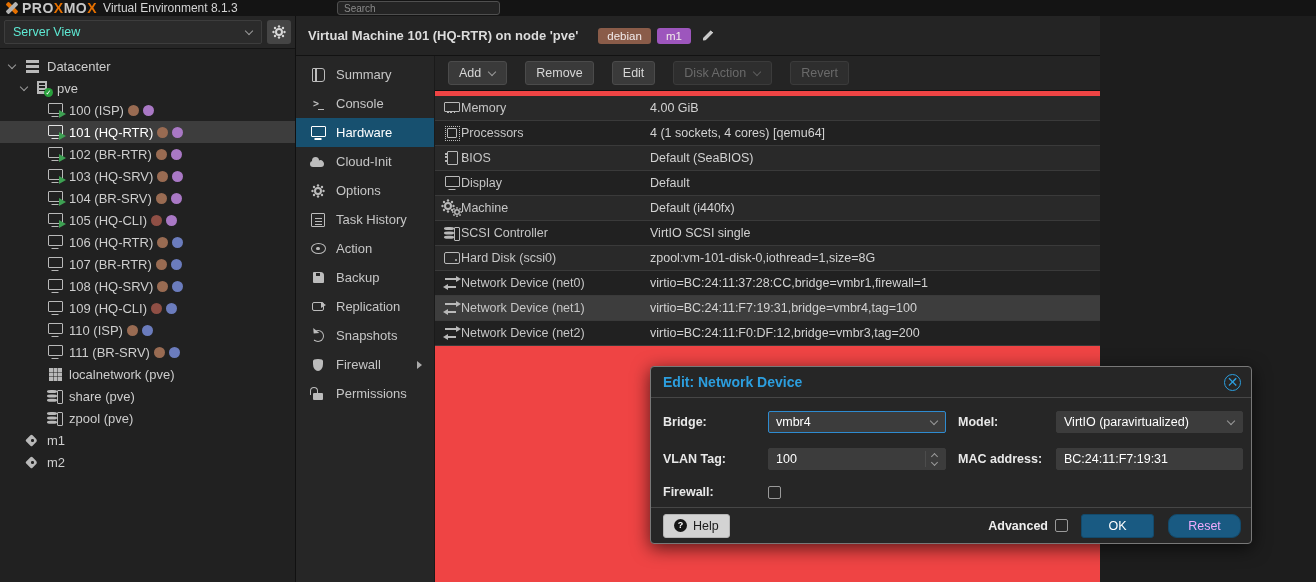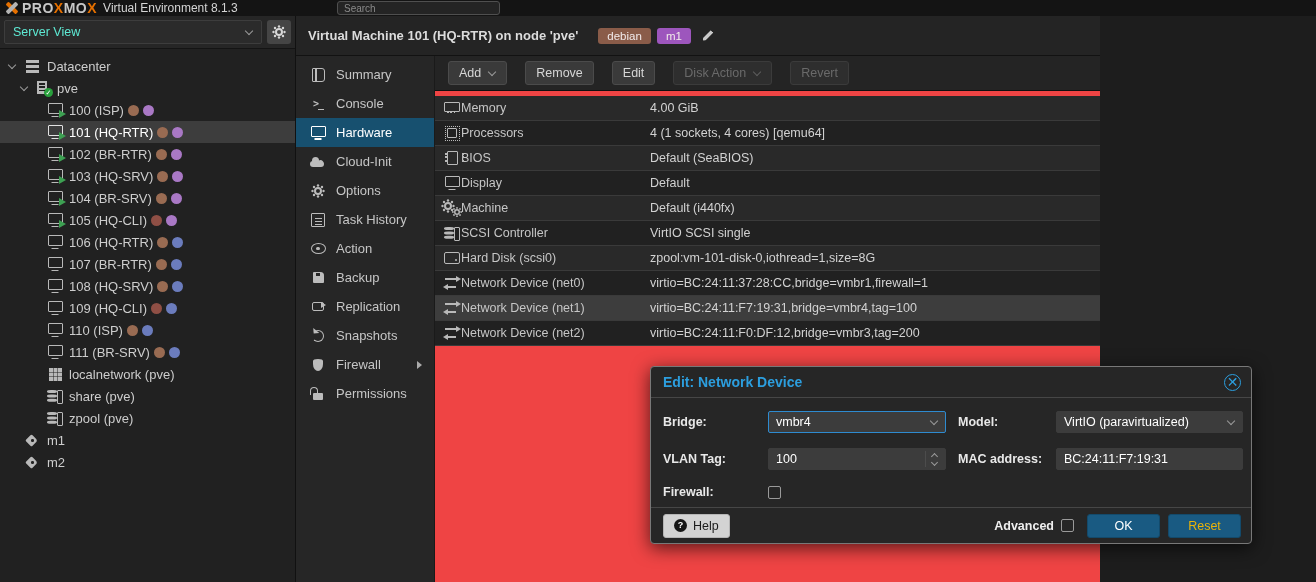--- a/index.html
+++ b/index.html
@@ -209,21 +209,21 @@
     display:flex; align-items:center; padding:0 10px 0 12px; }
   .helpbtn { height:24px; background:#d3d3d3; border:1px solid #b5b5b5; border-radius:3px; color:#1c1c1c;
     font-size:12.5px; display:flex; align-items:center; gap:6px; padding:0 10px; font-family:inherit; }
   .qmark { width:13px; height:13px; background:#161616; color:#fff; border-radius:50%; font-size:9px;
     line-height:13px; text-align:center; font-weight:bold; }
   .adv { margin-left:auto; display:flex; align-items:center; gap:7px; color:#eee; font-size:12.5px;
     font-weight:bold; }
   .mbtn { width:73px; height:24px; background:#195a82; border:1px solid #134a6b; border-radius:3px;
     color:#fff; font-size:12.5px; font-family:inherit; }
   .mbtn.ok { margin-left:13px; }
-  .mbtn.reset { margin-left:8px; color:#eab308; }
+  .mbtn.reset { margin-left:14px; color:#f0abfc;border-radius:9px; }
 </style>
 </head>
 <body>
 
 <div class="page">
 
   <div class="topbar">
     <span class="lmark"></span>
     <span class="brand"><span>PRO</span><span class="bx">X</span><span>MO</span><span class="bx">X</span></span>
     <span class="subtitle">Virtual Environment 8.1.3</span>

